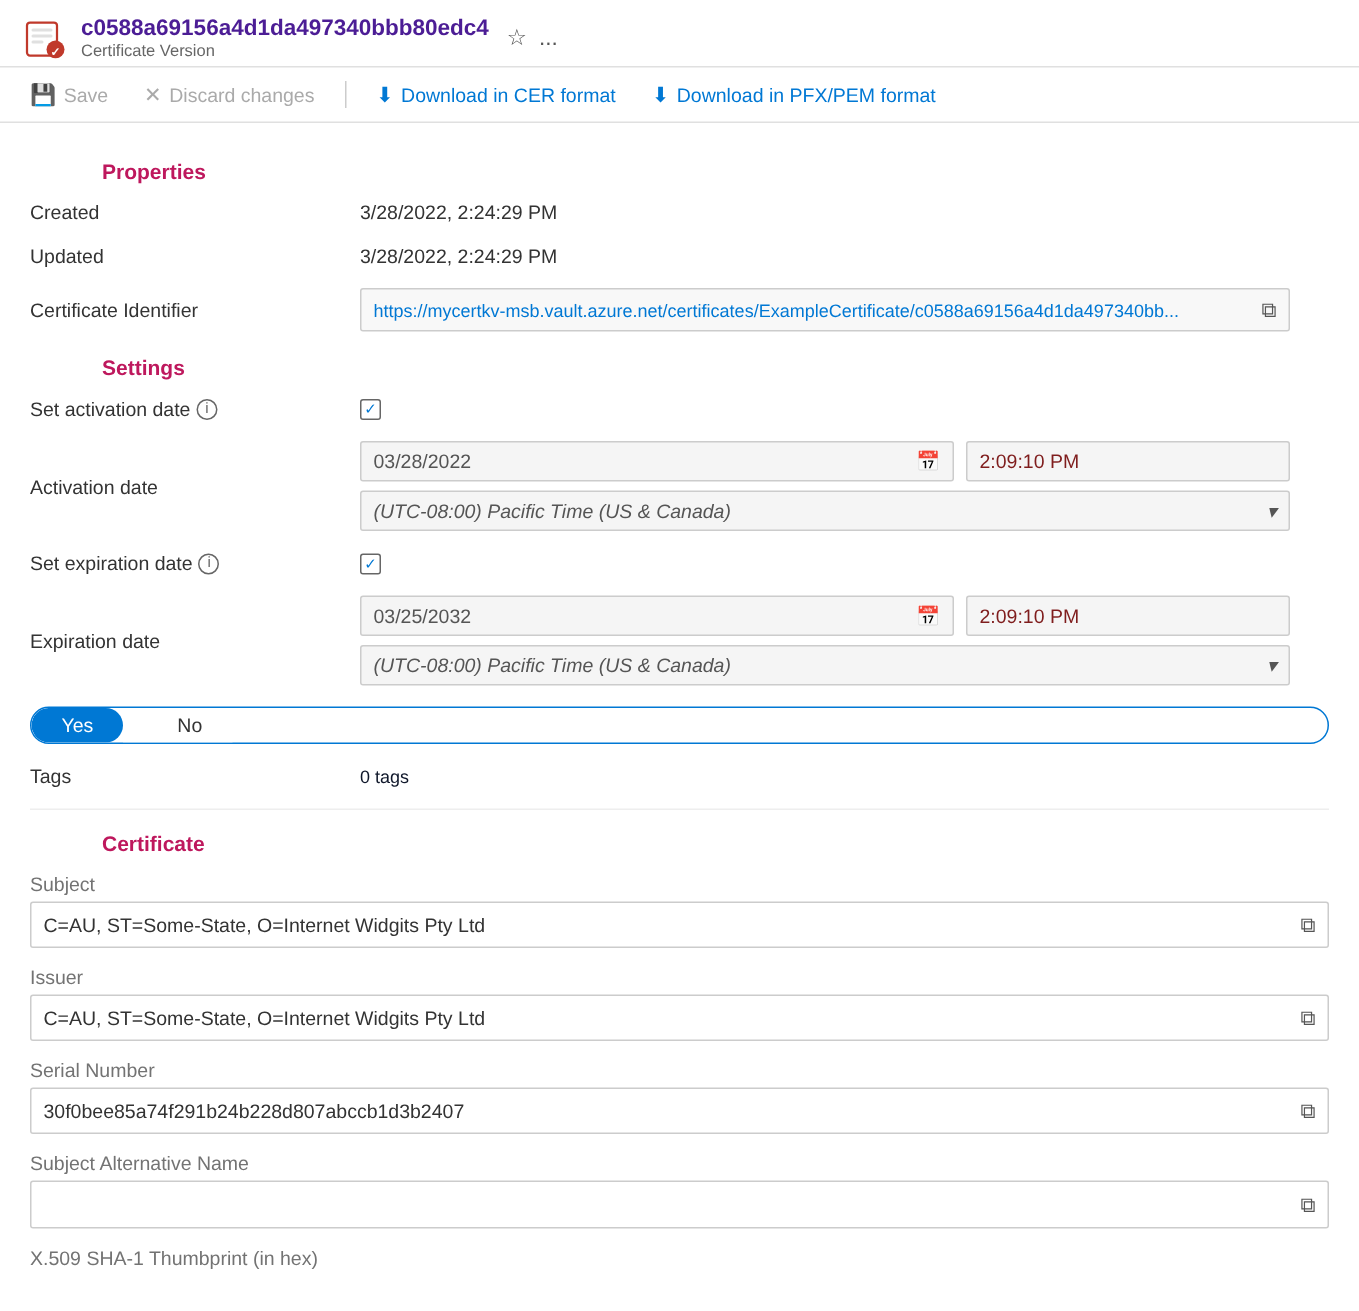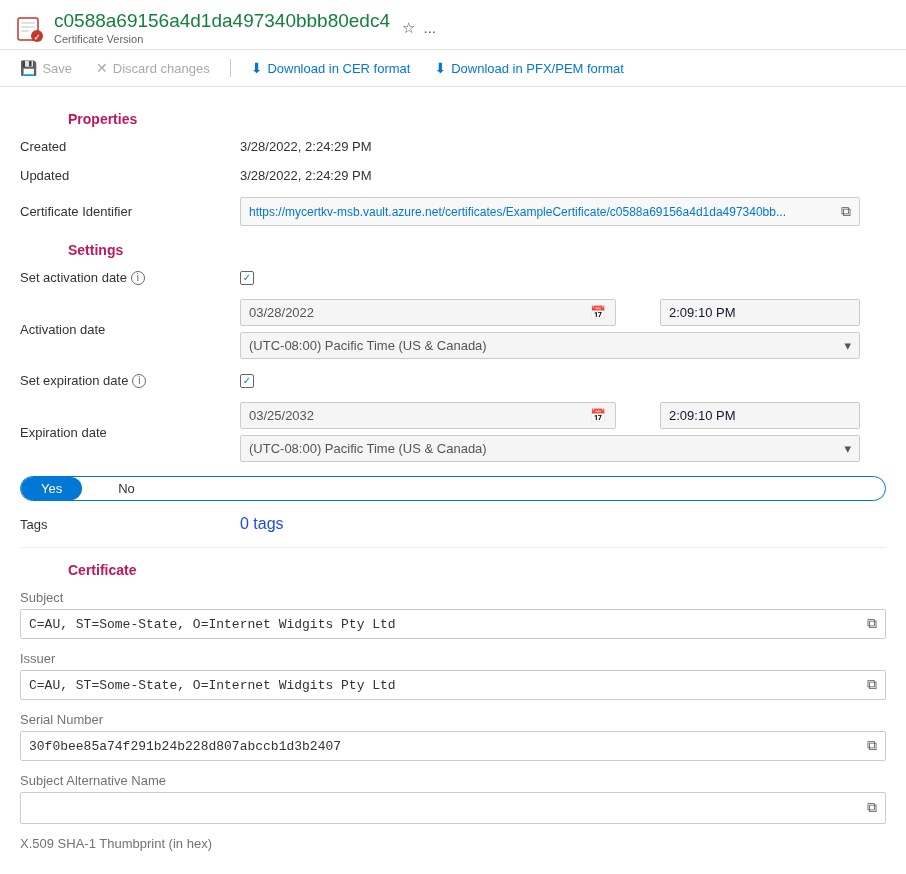--- a/index.html
+++ b/index.html
@@ -1,20 +1,20 @@
 <!DOCTYPE html>
 <html><head>
   <meta charset="utf-8">
   <style>
     * { box-sizing: border-box; margin: 0; padding: 0; }
     body { font-family: 'Segoe UI', sans-serif; font-size: 13px; color: #333; background: #fff; }
 
     .header { display: flex; align-items: center; padding: 10px 16px 4px; border-bottom: 1px solid #e0e0e0; }
     .header-icon { width: 28px; height: 28px; margin-right: 10px; flex-shrink: 0; }
-    .header-title { font-size: 19px; font-weight: 400; color: #15803d; }
+    .header-title { font-size: 15px; font-weight: 700; color: #4c1d95; }
     .header-subtitle { font-size: 11px; color: #666; margin-top: 1px; }
     .header-actions { display: flex; align-items: center; margin-left: 12px; gap: 8px; }
     .pin-icon, .more-icon { color: #555; cursor: pointer; font-size: 15px; }
 
     .toolbar { display: flex; align-items: center; padding: 8px 16px; border-bottom: 1px solid #e0e0e0; gap: 16px; }
     .toolbar-btn { display: flex; align-items: center; gap: 5px; cursor: pointer; color: #333; font-size: 13px; background: none; border: none; padding: 2px 4px; }
     .toolbar-btn .icon { font-size: 14px; }
     .toolbar-btn.disabled { color: #aaa; cursor: default; }
     .toolbar-btn.blue { color: #0078d4; }
     .separator { width: 1px; height: 18px; background: #ccc; }
@@ -33,33 +33,33 @@
     .identifier-text { flex: 1; overflow: hidden; text-overflow: ellipsis; white-space: nowrap; color: #0078d4; }
     .copy-btn { margin-left: 8px; cursor: pointer; color: #555; font-size: 14px; }
 
     .checkbox-container { display: flex; align-items: center; }
     .checkbox { width: 14px; height: 14px; border: 1.5px solid #666; border-radius: 2px; display: flex; align-items: center; justify-content: center; }
     .checkbox.checked::after { content: '✓'; font-size: 10px; color: #0078d4; }
 
     .date-time-row { display: flex; gap: 8px; max-width: 620px; }
     .date-input { flex: 1; display: flex; align-items: center; border: 1px solid #ccc; border-radius: 2px; padding: 0 8px; background: #f5f5f5; color: #555; font-size: 13px; }
     .date-input .cal-icon { margin-left: auto; color: #555; }
-    .time-input { width: 200px; display: flex; align-items: center; border: 1px solid #ccc; border-radius: 2px; padding: 5px 8px; background: #f5f5f5; color: #0f172a; font-size: 13px; margin-left: 36px; }
-
-    .timezone-row { max-width: 620px; margin-top: 6px; }
+    .time-input { width: 216px; display: flex; align-items: center; border: 1px solid #ccc; border-radius: 2px; padding: 5px 8px; background: #f5f5f5; color: #7f1d1d; font-size: 13px; }
+
+    .timezone-row { max-width: 620px; margin-top: 6px; font-style: italic; }
     .timezone-select { width: 100%; display: flex; align-items: center; border: 1px solid #ccc; border-radius: 2px; padding: 5px 8px; background: #f5f5f5; color: #555; font-size: 13px; cursor: pointer; }
     .timezone-select .chevron { margin-left: auto; color: #555; }
     .toggle-group { display: flex; border: 1.5px solid #0078d4; border-radius: 20px; overflow: hidden; }
     .toggle-opt { padding: 4px 20px; font-size: 13px; cursor: pointer; }
     .toggle-opt.active { background: #0078d4; color: #ffffff; border-radius: 20px; }
     .toggle-opt.inactive { color: #333; background: #fff; padding-left: 36px; }
 
-    .tags-link { color: #1d4ed8; cursor: pointer; text-decoration: none; font-size: 16px; }
-
-    .field-box { display: flex; align-items: center; border: 1px solid #ccc; border-radius: 2px; padding: 6px 8px; background: #fff; font-size: 13px; color: #333; max-width: 870px; margin-bottom: 12px; font-family: Liberation Mono, monospace; }
+    .tags-link { color: #0f172a; cursor: pointer; text-decoration: none; font-size: 12px; }
+
+    .field-box { display: flex; align-items: center; border: 1px solid #ccc; border-radius: 2px; padding: 6px 8px; background: #fff; font-size: 13px; color: #333; max-width: 870px; margin-bottom: 12px; }
     .field-box .copy-btn { margin-left: auto; color: #555; cursor: pointer; }
 
     .field-label { font-size: 13px; color: #737373; margin-bottom: 4px; }
 
     .divider { height: 1px; background: #eee; margin: 8px 0 14px; }
   </style>
 </head>
 <body>
 
 <div class="header">

